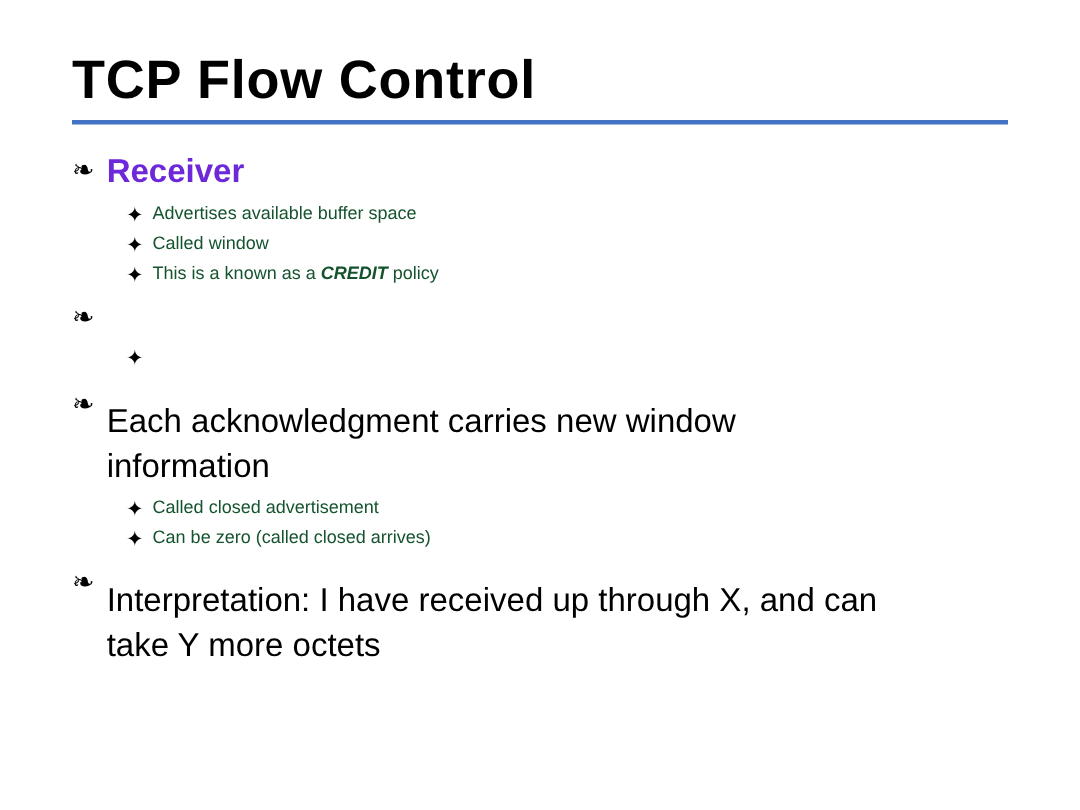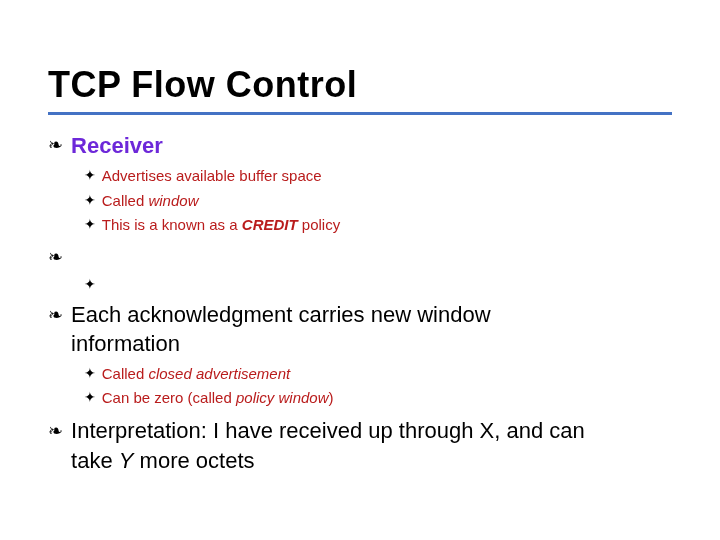--- a/index.html
+++ b/index.html
@@ -22,21 +22,20 @@
       padding: 32px 48px 24px 48px;
       position: relative;
     }
 
     .title {
       font-size: 36px;
       font-weight: 900;
       color: #000000;
       margin-bottom: 6px;
       letter-spacing: 0.5px;
-      margin-top: 32px;
     }
 
     .title-underline {
       height: 3px;
       background: #4472c4;
       margin-bottom: 18px;
     }
 
     .content {
       font-size: 15px;
@@ -76,27 +75,26 @@
 
     .sub-bullet-icon {
       font-size: 14px;
       margin-right: 6px;
       margin-top: 2px;
       color: #000;
       flex-shrink: 0;
     }
 
     .sub-bullet-text {
-      font-size: 15px;
-      color: #b91c1c;
+      font-size: 12px;
+      color: #14532d;
       line-height: 1.5;
     }
 
     .italic {
-      font-style: italic;
     }
 
     .bold-italic {
       font-style: italic;
       font-weight: 900;
       margin-top: 12px;
     }
 
     .large-bullet {
       display: flex;
@@ -110,20 +108,21 @@
       margin-top: 4px;
       color: #000;
       flex-shrink: 0;
     }
 
     .large-bullet-text {
       font-size: 22px;
       font-weight: 400;
       color: #000000;
       line-height: 1.35;
+      margin-top: 12px;
     }
 
     .indent-sub {
       margin-left: 36px;
       margin-bottom: 6px;
     }
   </style>
 </head>
 <body>
 
@@ -165,21 +164,21 @@
       <span class="large-bullet-icon">❧</span>
       <span class="large-bullet-text">Each acknowledgment carries new window<br>information</span>
     </div>
     <div class="indent-sub">
       <div class="sub-bullet">
         <span class="sub-bullet-icon">✦</span>
         <span class="sub-bullet-text">Called <span class="italic">closed advertisement</span></span>
       </div>
       <div class="sub-bullet">
         <span class="sub-bullet-icon">✦</span>
-        <span class="sub-bullet-text">Can be zero (called <span class="italic">policy window</span>)</span>
+        <span class="sub-bullet-text">Can be zero (called <span class="italic">closed arrives</span>)</span>
       </div>
     </div>
 
     <div class="large-bullet">
       <span class="large-bullet-icon">❧</span>
       <span class="large-bullet-text">Interpretation: I have received up through X, and can<br>take <span class="italic">Y</span> more octets</span>
     </div>
 
   </div>
 </div>

